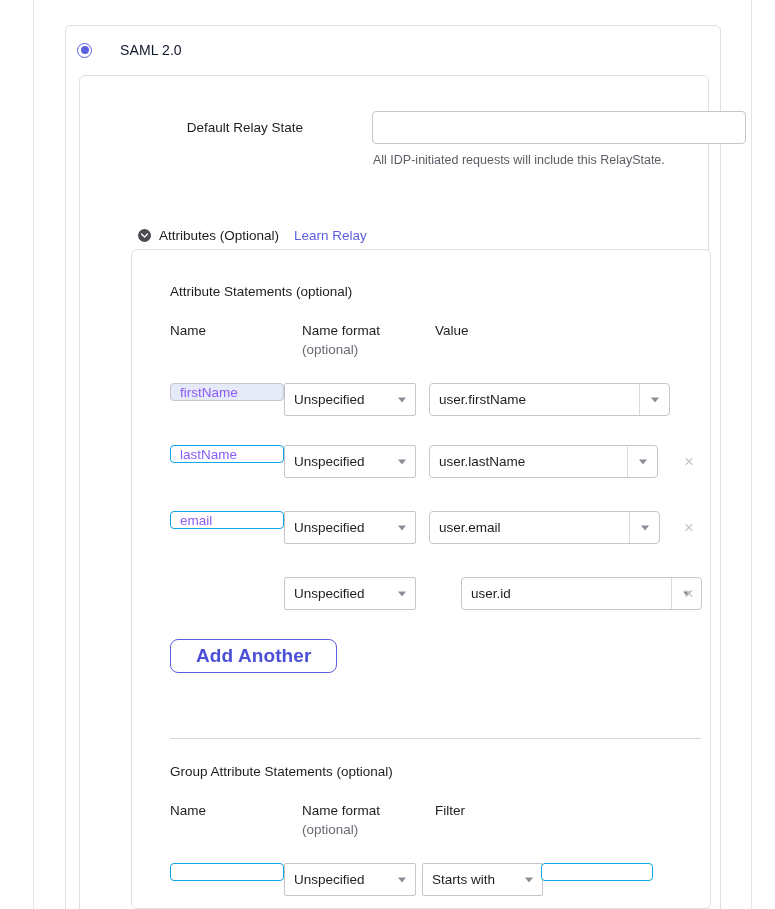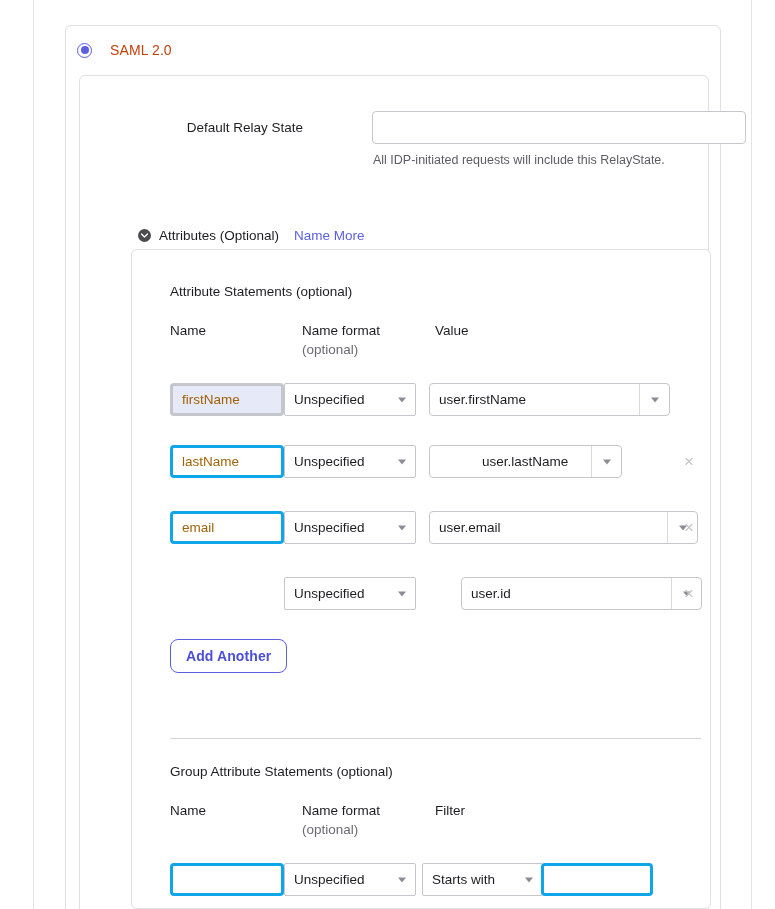--- a/index.html
+++ b/index.html
@@ -25,21 +25,21 @@
   .radio-row { position:absolute; left:11px; top:16px; display:flex; align-items:center; }
   .radio {
     width:15px; height:15px; border-radius:50%;
     border:1px solid #5b5fe0; background:#fff;
     position:relative; flex:0 0 auto;
   }
   .radio::after {
     content:""; position:absolute; left:2.5px; top:2.5px;
     width:8px; height:8px; border-radius:50%; background:#5b5fe0;
   }
-  .radio-label { margin-left:18px; font-size:14px; color:#c2410c; letter-spacing:.1px; }
+  .radio-label { margin-left:28px; font-size:14px; color:#0f172a; letter-spacing:.1px; }
 
   
   .inner-card {
     position:absolute; left:13px; top:49px; width:630px; height:846px;
     border:1px solid #dfe0e4; border-radius:6px; background:#fff;
   }
 
   
   .relay-row { position:absolute; left:0; top:35px; width:100%; }
   .relay-label {
@@ -72,23 +72,23 @@
     border:1px solid #dfe0e4; border-radius:6px; background:#fff;
   }
 
   .section-title { position:absolute; font-size:13.5px; color:#1d1d21; }
 
   .col-head { position:absolute; font-size:13.5px; color:#1d1d21; }
   .col-head .sub { display:block; color:#6b6b75; margin-top:4px; }
 
   
   .tf {
-    position:absolute; height:33px;
-    border:3px solid #0ea5e9; border-radius:4px; background:#fff;
-    font-family:"Liberation Sans", sans-serif; font-size:13.5px; color:#a16207;
+    position:absolute; height:18px;
+    border:1px solid #0ea5e9; border-radius:4px; background:#fff;
+    font-family:"Liberation Sans", sans-serif; font-size:13.5px; color:#8b5cf6;
     padding:0 9px; outline:none;
   }
   .tf.focused { background:#e6e9f7; border-color:#c5c6cc; }
 
   .sel {
     position:absolute; height:33px;
     border:1px solid #c5c6cc; border-radius:2px; background:#fff;
     display:flex; align-items:center; cursor:pointer; user-select:none;
   }
   .sel .sel-text { font-size:13.5px; color:#1d1d21; padding-left:9px; white-space:nowrap; }
@@ -110,23 +110,23 @@
   }
   .combo .combo-btn .caret { right:10px; }
 
   .remove-btn {
     position:absolute; width:18px; height:18px; cursor:pointer;
     color:#c3c4ca; font-size:17px; line-height:18px; text-align:center;
     font-family:"Liberation Sans", sans-serif;
   }
 
   .btn-add {
-    position:absolute; height:34px; padding:0 15px;
+    position:absolute; height:34px; padding:0 25px;
     border:1px solid #5b5fe0; border-radius:8px; background:#fff;
-    color:#4b4fd6; font-size:14px; font-weight:bold;
+    color:#4b4fd6; font-size:19px; font-weight:bold;
     font-family:"Liberation Sans", sans-serif; cursor:pointer; letter-spacing:.1px;
   }
 
   .divider { position:absolute; height:1px; background:#d4d5da; }
 </style>
 </head>
 <body>
 
 <div class="page">
 
@@ -148,21 +148,21 @@
         <span class="relay-hint">All IDP-initiated requests will include this RelayState.</span>
       </div>
 
       <div class="attr-header">
         <span class="chev-circle">
           <svg width="7" height="5" viewBox="0 0 7 5">
               <path d="M0.5 1 L3.5 4 L6.5 1" fill="none" stroke="#ffffff" stroke-width="1.3" stroke-linecap="round" stroke-linejoin="round"></path>
             </svg>
         </span>
         <span class="attr-header-title">Attributes (Optional)</span>
-        <a class="learn-more">Name More</a>
+        <a class="learn-more">Learn Relay</a>
       </div>
 
       <div class="attr-panel">
 
         <span class="section-title" style="left:38px; top:34px;">Attribute Statements (optional)</span>
 
         <span class="col-head" style="left:38px; top:73px;">Name</span>
         <span class="col-head" style="left:170px; top:73px;">
           <span>Name format</span>
           <span class="sub">(optional)</span>
@@ -179,36 +179,36 @@
           <span class="combo-btn">
             <span class="caret"></span>
           </span>
         </div>
 
         <input class="tf" style="left: 38px; top: 195px; width: 114px;" type="text" value="lastName">
         <div class="sel" style="left:152px; top:195px; width:132px;">
           <span class="sel-text">Unspecified</span>
           <span class="caret"></span>
         </div>
-        <div class="combo" style="left:297px; top:195px; width:193px;padding-left:43px;">
+        <div class="combo" style="left:297px; top:195px; width:229px;">
           <input class="combo-input" type="text" value="user.lastName" style="">
           <span class="combo-btn">
             <span class="caret"></span>
           </span>
         </div>
         <span class="remove-btn" style="left:548px; top:203px;">
           <span>×</span>
         </span>
 
         <input class="tf" style="left: 38px; top: 261px; width: 114px;" type="text" value="email">
         <div class="sel" style="left:152px; top:261px; width:132px;">
           <span class="sel-text">Unspecified</span>
           <span class="caret"></span>
         </div>
-        <div class="combo" style="left:297px; top:261px; width:269px;">
+        <div class="combo" style="left:297px; top:261px; width:231px;">
           <input class="combo-input" type="text" value="user.email" style="">
           <span class="combo-btn">
             <span class="caret"></span>
           </span>
         </div>
         <span class="remove-btn" style="left:548px; top:269px;">
           <span>×</span>
         </span>
 
         <div class="sel" style="left:152px; top:327px; width:132px;">

